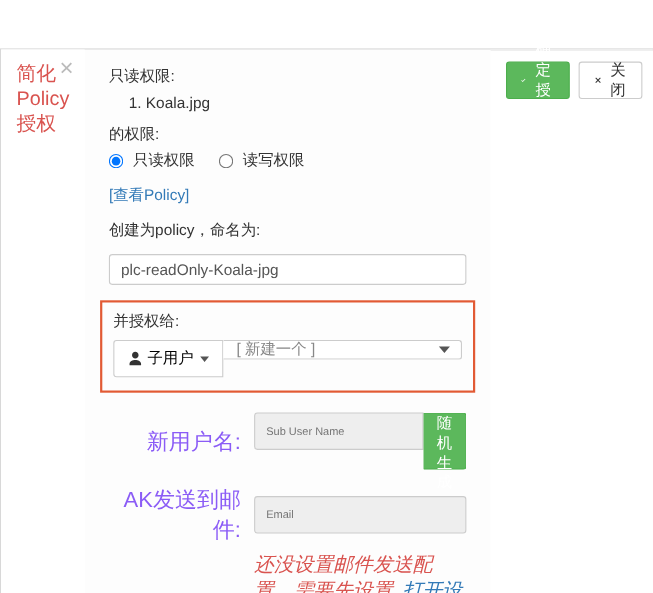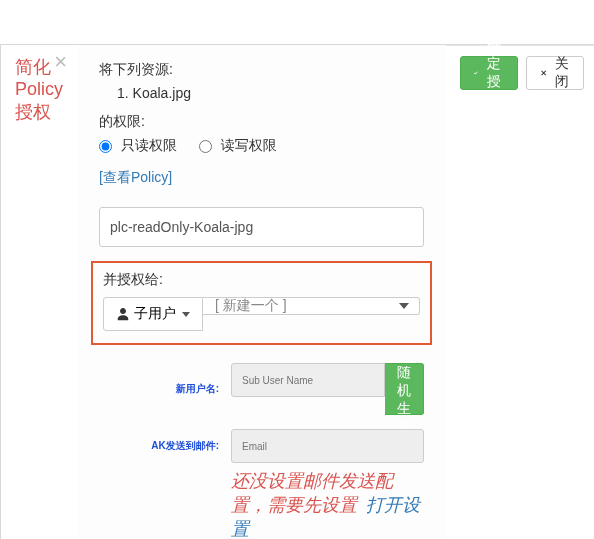--- a/index.html
+++ b/index.html
@@ -33,21 +33,21 @@
     font-size: 14px;
   }
   .label-row { margin-bottom: 6px; }
   .resource-item { margin: 3px 0 12px 18px; }
   .radio-row { margin: 6px 0 14px 0; }
   .radio-row label { margin-right: 18px; cursor: pointer; }
   .radio-row input[type=radio] { margin-right: 5px; vertical-align: middle; }
   .link { color: #337ab7; cursor: pointer; display: inline-block; margin-bottom: 14px; }
   .text-input {
     width: 100%;
-    height: 40px;
+    height: 28px;
     border: 1px solid #ccc;
     border-radius: 3px;
     padding: 6px 10px;
     font-size: 14px;
     color: #555;
     background: #fff;
     margin-top: 6px;
   }
   .highlight-box {
     border: 2px solid #e25a34;
@@ -89,22 +89,22 @@
   }
   .grantee-select .sel-caret {
     position: absolute; right: 10px; top: 50%; transform: translateY(-50%);
     width: 0; height: 0; border-left: 5px solid transparent; border-right: 5px solid transparent;
     border-top: 6px solid #555;
   }
   .form-row {
     display: flex; align-items: center; margin-bottom: 14px;
   }
   .form-row .flabel {
-    width: 132px; text-align: right; padding-right: 12px; font-size: 10px;
-    font-weight: 700; color: #1d4ed8;
+    width: 132px; text-align: right; padding-right: 12px; font-size: 20px;
+    font-weight: 400; color: #8b5cf6;
   }
   .input-group { flex: 1; display: flex; }
   .input-group .ginput {
     flex: 1; height: 34px;
     border: 1px solid #ccc; border-radius: 3px 0 0 3px;
     padding: 6px 10px; font-size: 10px;
     background: #eeeeee; color: #999;
   }
   .input-group .ginput.solo { border-radius: 3px; }
   .btn-addon {
@@ -141,40 +141,41 @@
 
 <div class="modal">
 
   <div class="modal-header">
     <div class="modal-title">简化Policy授权</div>
     <div class="modal-close">×</div>
   </div>
 
   <div class="modal-body">
 
-    <div class="label-row">将下列资源:</div>
+    <div class="label-row">只读权限:</div>
     <div class="resource-item">
       <span>1.</span>
       <span>Koala.jpg</span>
     </div>
 
     <div class="label-row">的权限:</div>
     <div class="radio-row">
       <label>
         <input type="radio" name="perm" checked="" style="">
         <span>只读权限</span>
       </label>
       <label>
         <input type="radio" name="perm" style="">
         <span>读写权限</span>
       </label>
     </div>
 
     <span class="link">[查看Policy]</span>
 
+    <div class="label-row">创建为policy，命名为:</div>
     <input class="text-input" type="text" value="plc-readOnly-Koala-jpg" style="">
 
     <div class="highlight-box">
       <div class="label-row">并授权给:</div>
       <div class="grantee-row">
         <button class="btn-drop">
           <svg class="ico" viewBox="0 0 16 16">
               <path fill="#333" d="M8 8c1.9 0 3.4-1.6 3.4-3.5S9.9 1 8 1 4.6 2.6 4.6 4.5 6.1 8 8 8zm0 1.5c-2.9 0-6 1.5-6 4.1V15h12v-1.4c0-2.6-3.1-4.1-6-4.1z"></path>
             </svg>
           <span>子用户</span>

